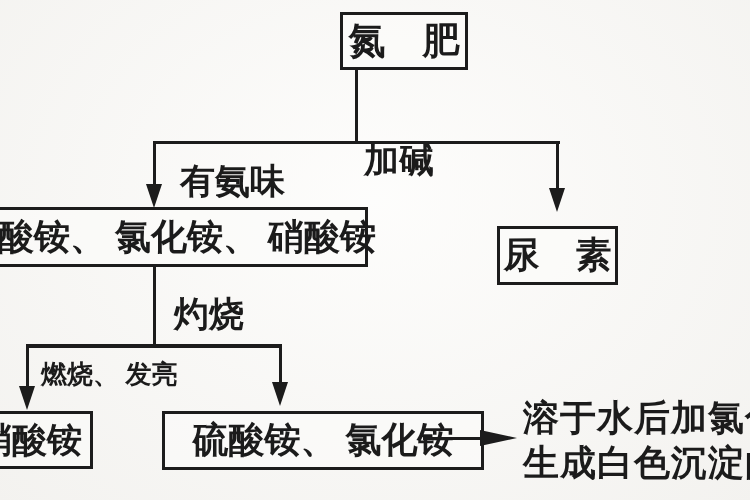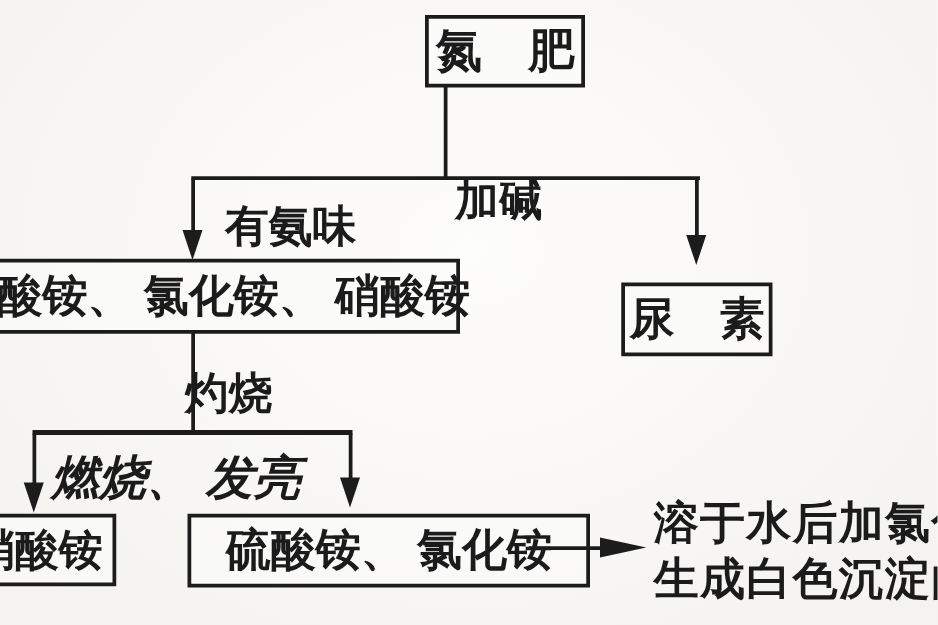--- a/index.html
+++ b/index.html
@@ -61,21 +61,21 @@
     position: absolute;
     font-weight: 700;
     white-space: nowrap;
     font-size: 36px;
     line-height: 45px;
     letter-spacing: 1px;
   }
   .fs37 { font-size: 37px; }
   .fs36 { font-size: 36px; }
   .fs35 { font-size: 35px; }
-  .fs34 { font-size: 38px; font-style: italic; }
+  .fs34 { font-size: 26px; }
 </style>
 </head>
 <body>
 
 <div id="stage">
 
   <div class="node fs37" style="left:292px; top:12px; width:128px; height:58px;margin-left:48px;">氮　肥</div>
 
   <div class="vline" style="left:355px; top:68px; width:3px; height:76px;"></div>
   <div class="edge-label fs35" style="left:364px; top:91px;margin-top:46px;">加碱</div>
@@ -87,34 +87,34 @@
   <div class="edge-label fs35" style="left:180px; top:158px;">有氨味</div>
 
   <div class="vline" style="left:556px; top:143px; width:3px; height:46px;"></div>
   <div class="arrow-down" style="left:549px; top:188px;"></div>
 
   <div class="node fs36" style="left:-30px; top:207px; width:398px; height:60px;">硫酸铵、 氯化铵、 硝酸铵</div>
 
   <div class="node fs36" style="left:497px; top:211px; width:121px; height:59px;margin-top:15px;">尿　素</div>
 
   <div class="vline" style="left:153px; top:266px; width:3px; height:81px;"></div>
-  <div class="edge-label fs35" style="left:148px; top:291px;font-family:Liberation Mono, monospace;">灼烧</div>
+  <div class="edge-label fs35" style="left:174px; top:291px;font-family:Liberation Mono, monospace;">灼烧</div>
 
   <div class="hline" style="left:26px; top:344px; width:256px; height:4px;"></div>
 
   <div class="vline" style="left:26px; top:347px; width:3px; height:40px;"></div>
   <div class="arrow-down" style="left:19px; top:386px;"></div>
   <div class="edge-label fs34" style="left:41px; top:357px;">燃烧、 发亮</div>
 
   <div class="vline" style="left:279px; top:347px; width:3px; height:36px;"></div>
   <div class="arrow-down" style="left:272px; top:382px;"></div>
 
   <div class="node fs35" style="left:-34px; top:411px; width:127px; height:58px;">硝酸铵</div>
 
-  <div class="node fs36" style="left:150px; top:411px; width:322px; height:59px;">硫酸铵、 氯化铵</div>
+  <div class="node fs36" style="left:162px; top:411px; width:322px; height:59px;">硫酸铵、 氯化铵</div>
 
   <div class="hline" style="left:423px; top:437px; width:62px; height:3px;"></div>
   <div class="arrow-right" style="left:480px; top:430px;"></div>
 
   <div class="note" style="left:523px; top:396px;">
     <div>溶于水后加氯化钡</div>
     <div>生成白色沉淀的</div>
   </div>
 
 </div>

